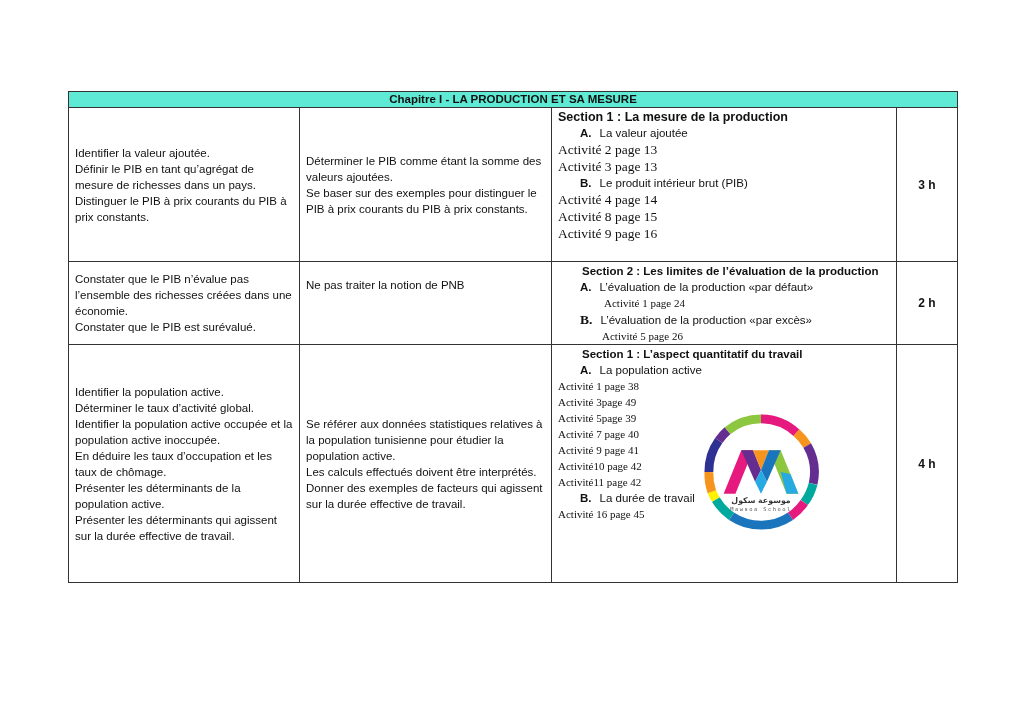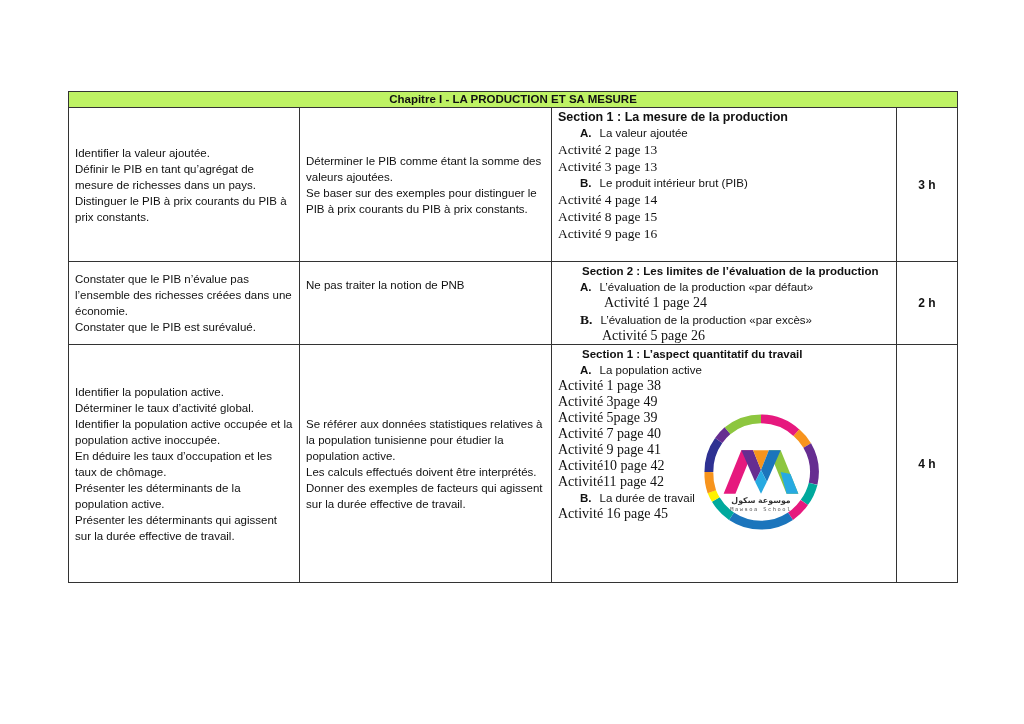--- a/index.html
+++ b/index.html
@@ -2,27 +2,27 @@
 <html><head>
 <meta charset="utf-8">
 <style>
   html, body { margin: 0; padding: 0; background: #ffffff; }
   body { width: 1024px; height: 724px; position: relative; overflow: hidden; font-family: "Liberation Sans", sans-serif; color: #111; }
   .title { position: absolute; top: 60px; left: 0; width: 1024px; text-align: center; font-family: "Liberation Serif", serif; font-weight: bold; font-size: 15px; margin-top: 28px; }
   table { position: absolute; left: 68px; top: 91px; width: 889px; border-collapse: collapse; table-layout: fixed; }
   td, th { border: 1px solid #333; padding: 0 6px; vertical-align: middle; font-size: 11.5px; line-height: 16px; }
   th { font-weight: bold; text-align: center; height: 28px; font-size: 11.5px; }
   th.dur { font-size: 9.5px; line-height: 13px; padding: 0 2px; }
-  .chap td { background: #bef264; text-align: center; font-weight: bold; height: 15px; line-height: 15px; padding: 0; }
+  .chap td { background: #5eead4; text-align: center; font-weight: bold; height: 15px; line-height: 15px; padding: 0; }
   .sec-title { font-weight: bold; font-size: 12.5px; }
   .sec-title.small { font-size: 11.5px; margin-left: 24px; }
   .sub { padding-left: 22px; }
   .sub b { margin-right: 8px; }
   .serif { font-family: "Liberation Serif", serif; font-size: 13.5px; line-height: 17px; }
-  .serif.sm { font-size: 14px; line-height: 16px; }
+  .serif.sm { font-size: 11px; line-height: 16px; }
   .indent1 { padding-left: 46px; }
   .indent2 { padding-left: 44px; }
   .dur-cell { text-align: center; font-weight: bold; font-size: 12px; }
   .content-cell { vertical-align: top; padding-top: 1px; position: relative; }
   .top { vertical-align: top; padding-top: 15px; }
   .logo { position: absolute; left: 150px; top: 68px; width: 118px; height: 118px; }
 </style>
 </head>
 <body>
 

